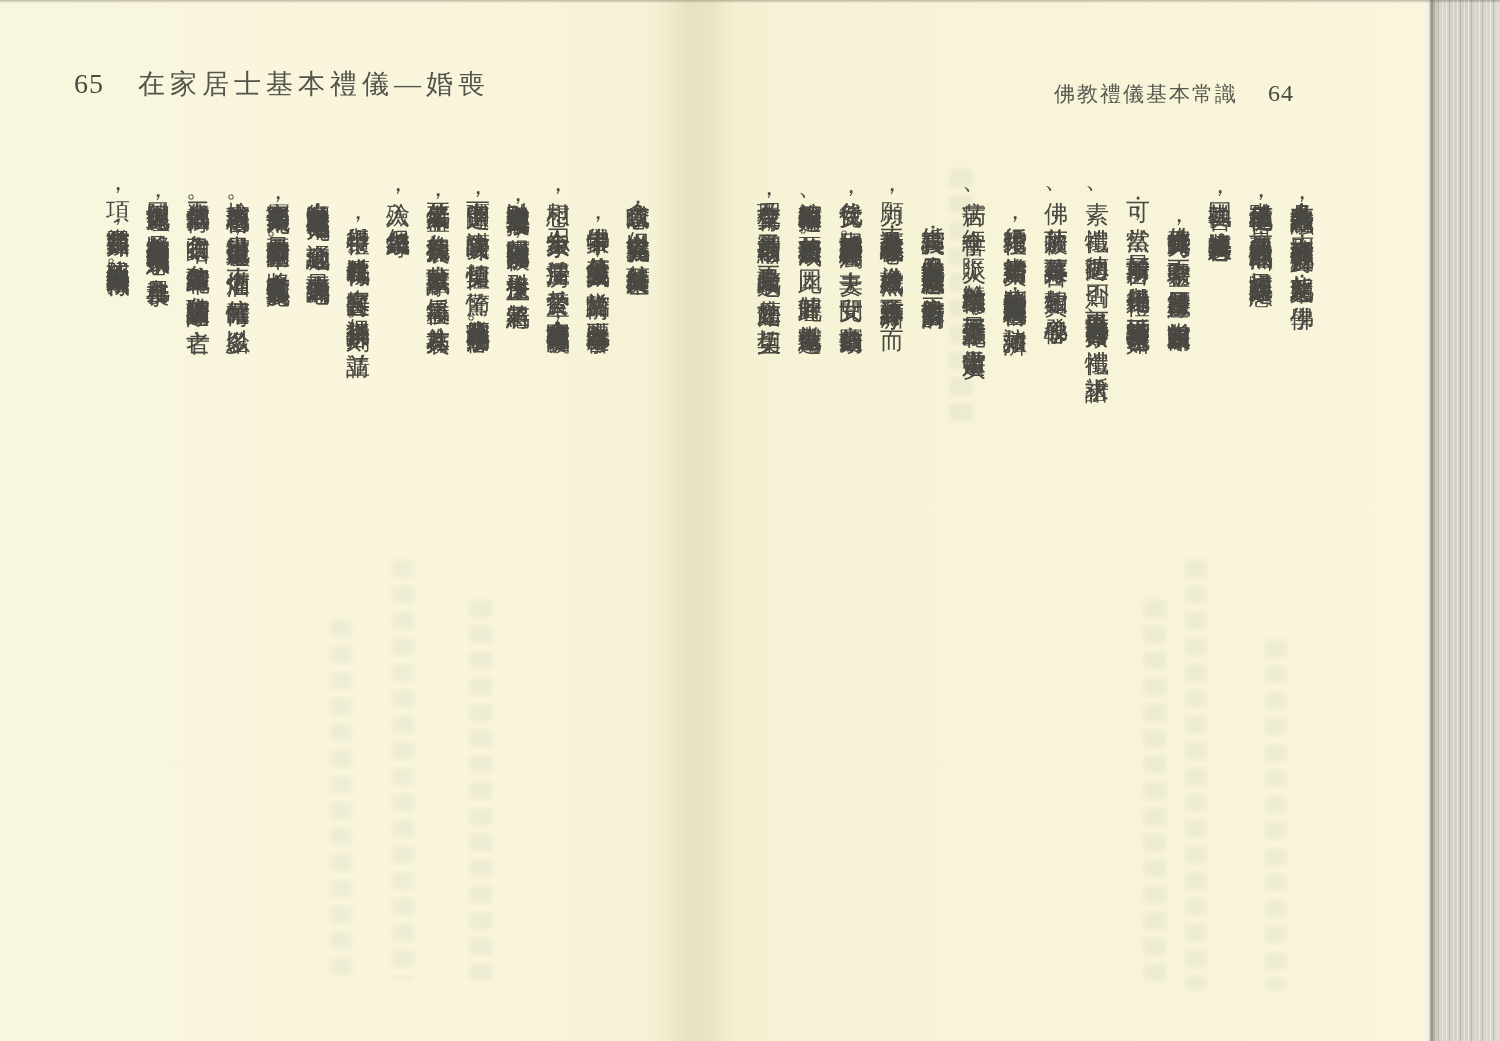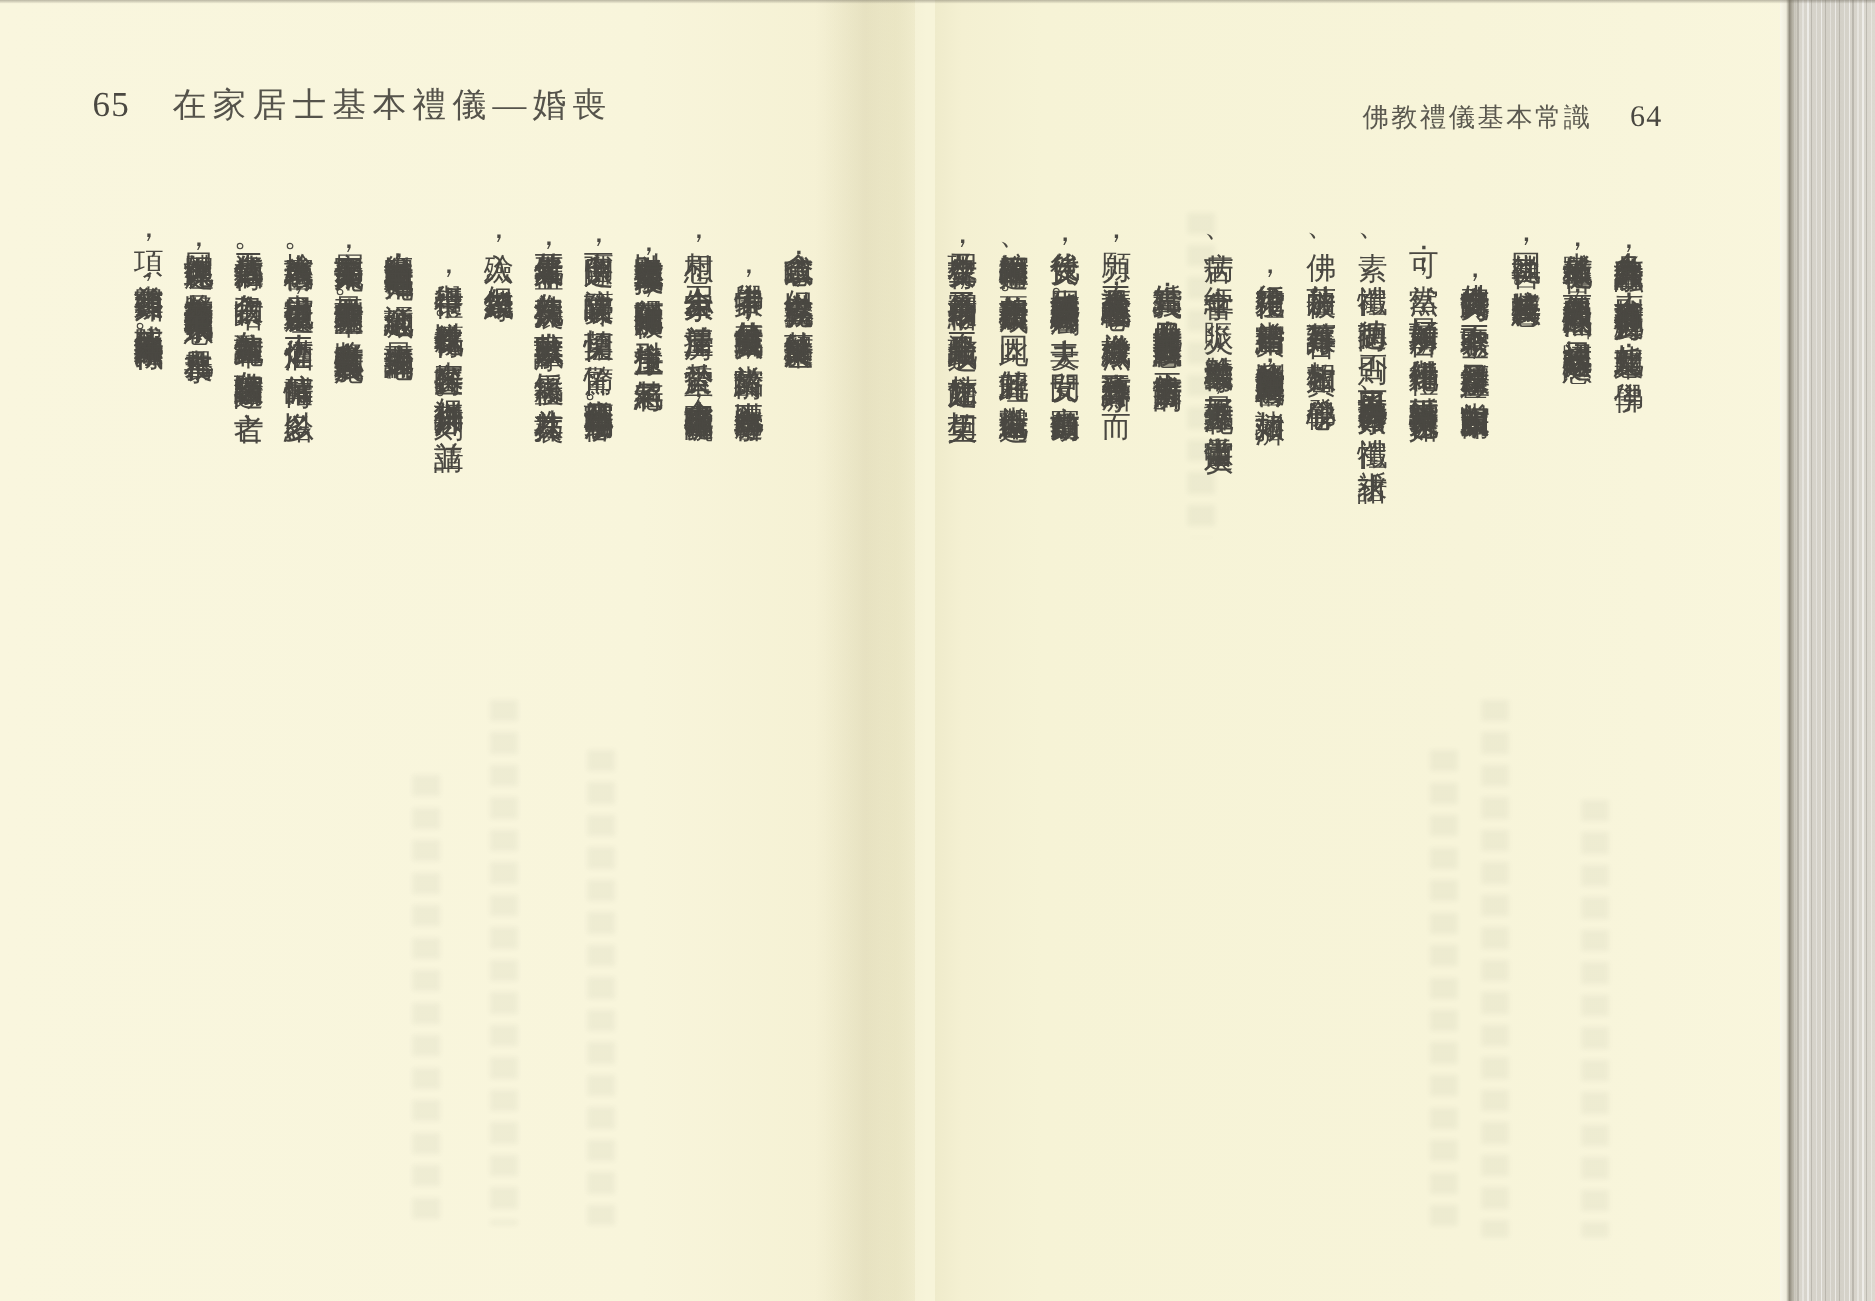--- a/index.html
+++ b/index.html
@@ -17,21 +17,21 @@
   
   .page { position: absolute; top: 0; height: 1041px; }
 
   .page-left {
     left: 0; width: 712px;
     background: linear-gradient(90deg,
       #f9f6de 0%, #f8f5db 70%, #f5f1d4 90%, #eeeac9 98%, #f1edce 100%);
     padding-left: 20px;
   }
   .page-right {
-    left: 748px; width: 712px;
+    left: 712px; width: 712px;
     background: linear-gradient(90deg,
       #efebcb 0%, #f4f0d2 3%, #f6f3d6 12%, #f7f4d9 60%, #f9f6dd 100%);
   }
 
   .scan-top-edge {
     position: absolute; top: 0; left: 0; width: 1500px; height: 3px;
     background: linear-gradient(180deg, rgba(110,105,92,.45), rgba(110,105,92,0));
   }
 
   

